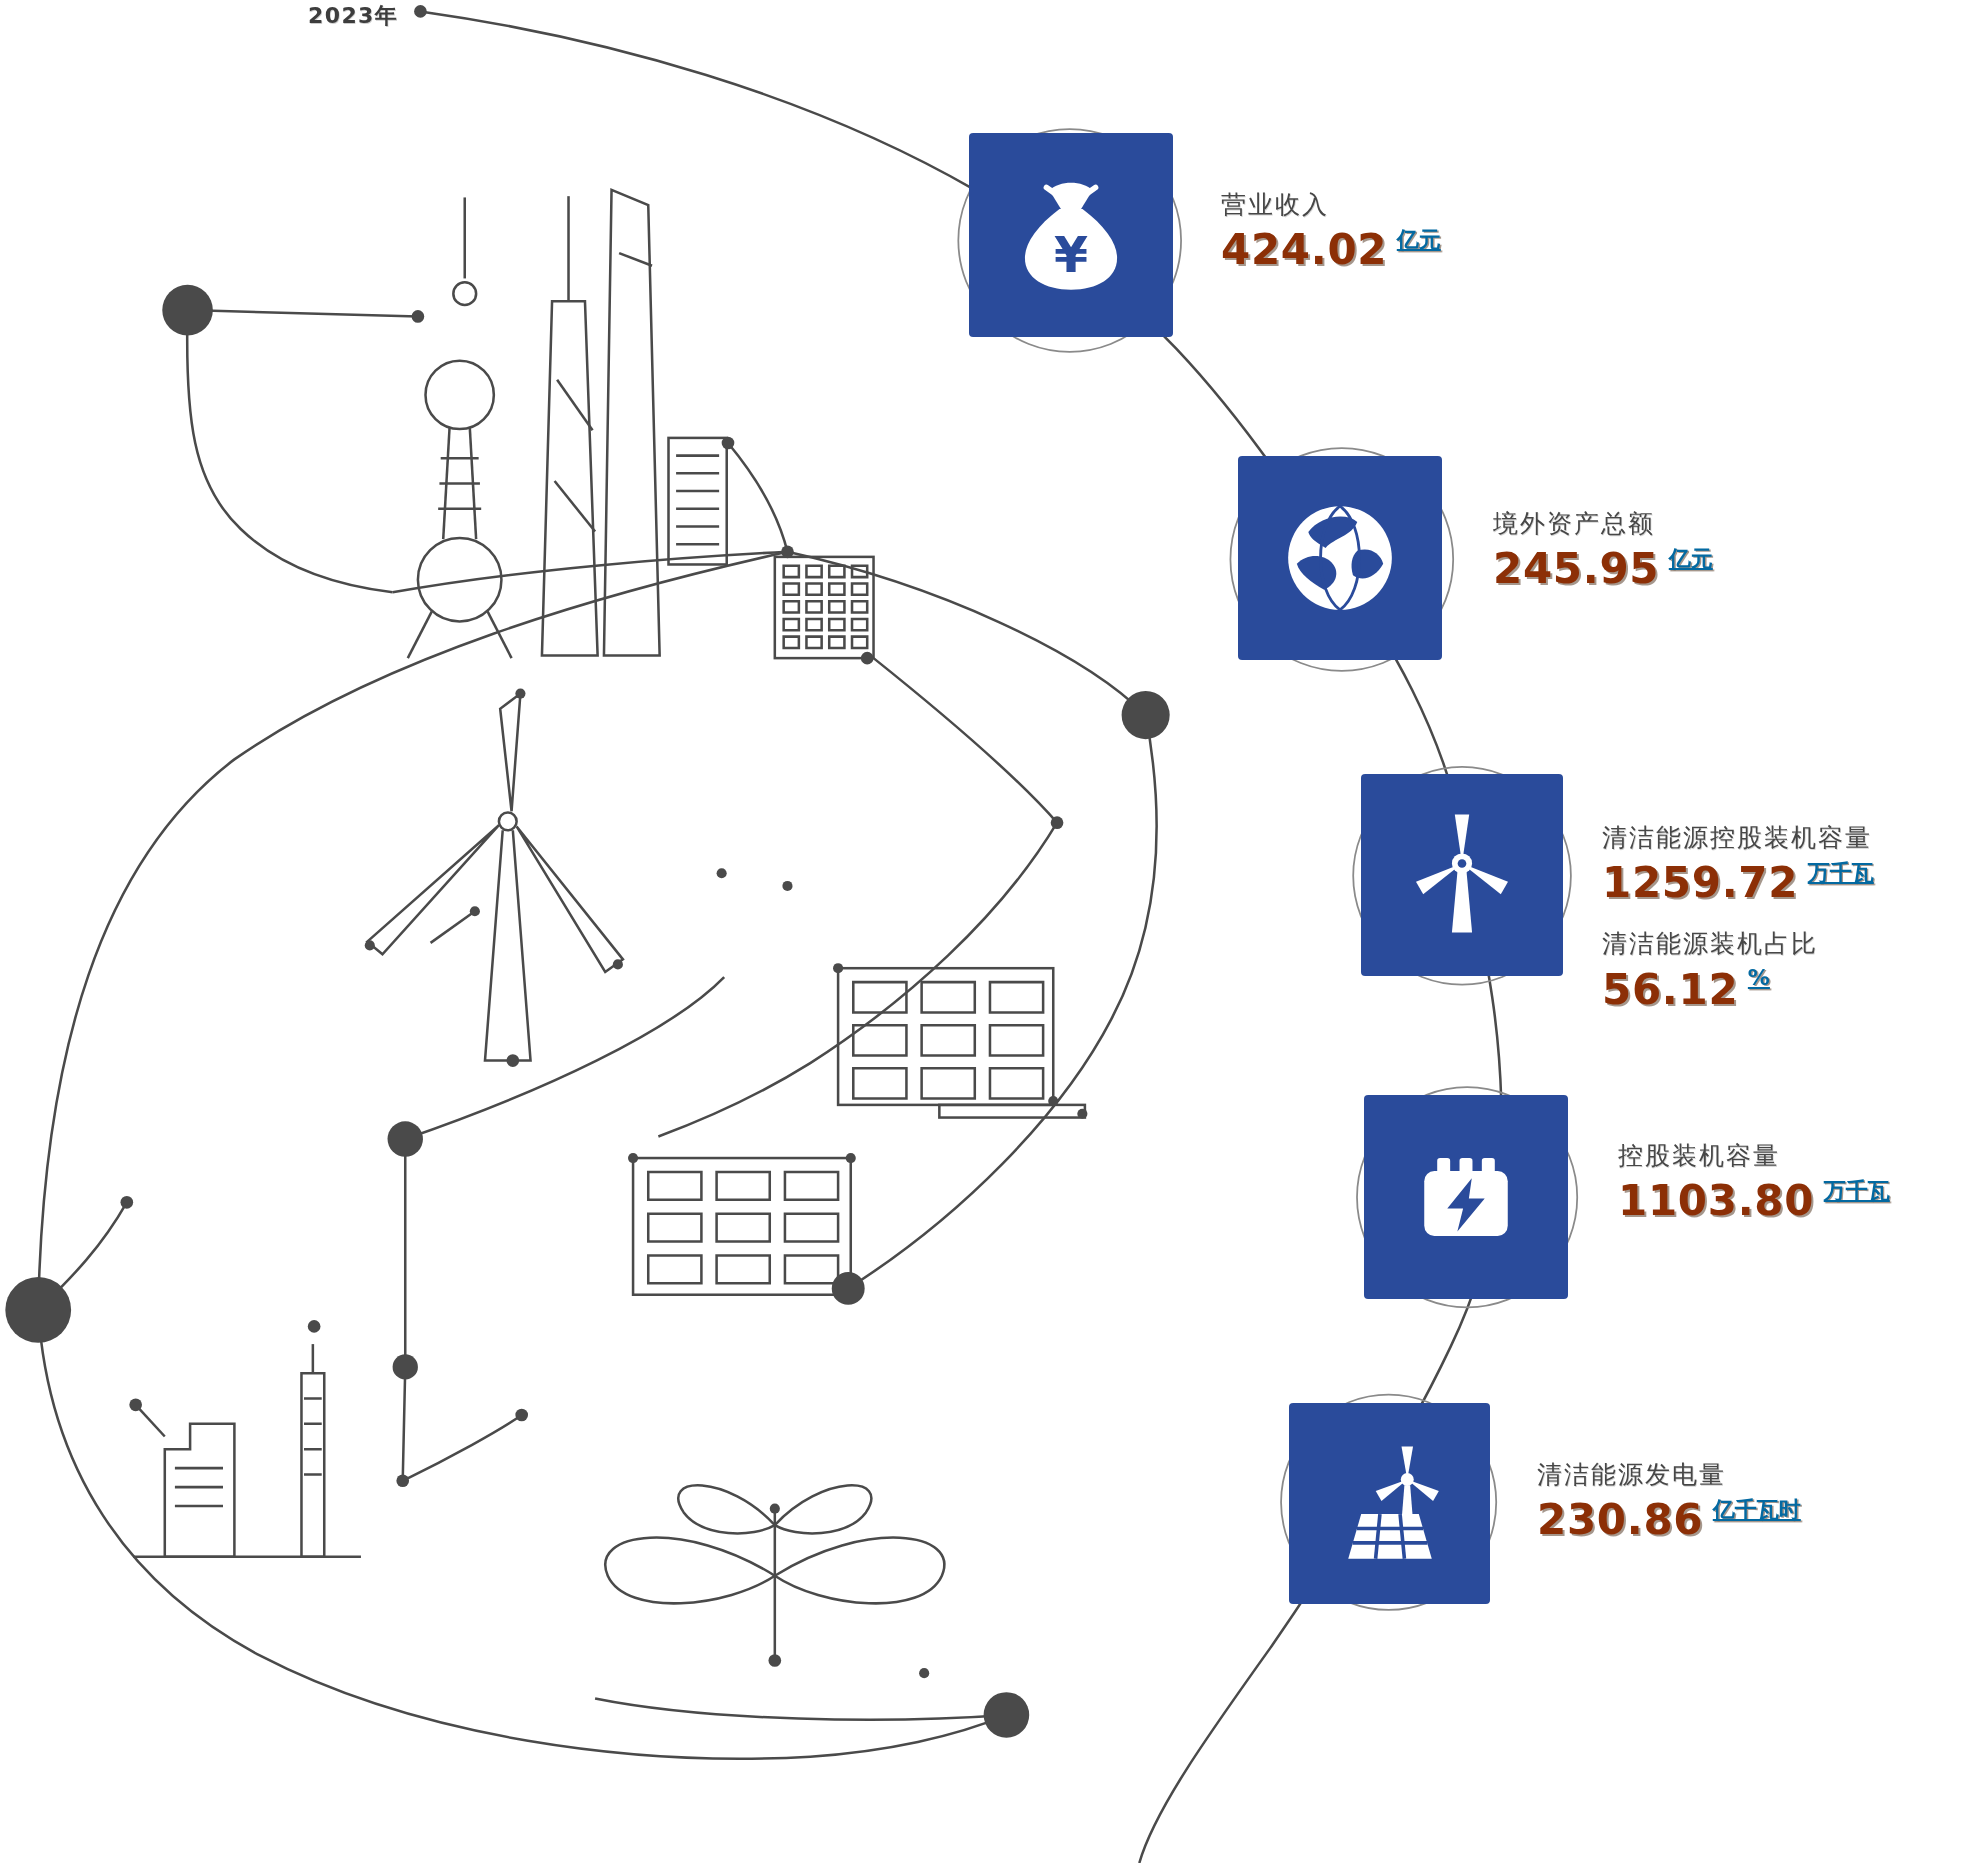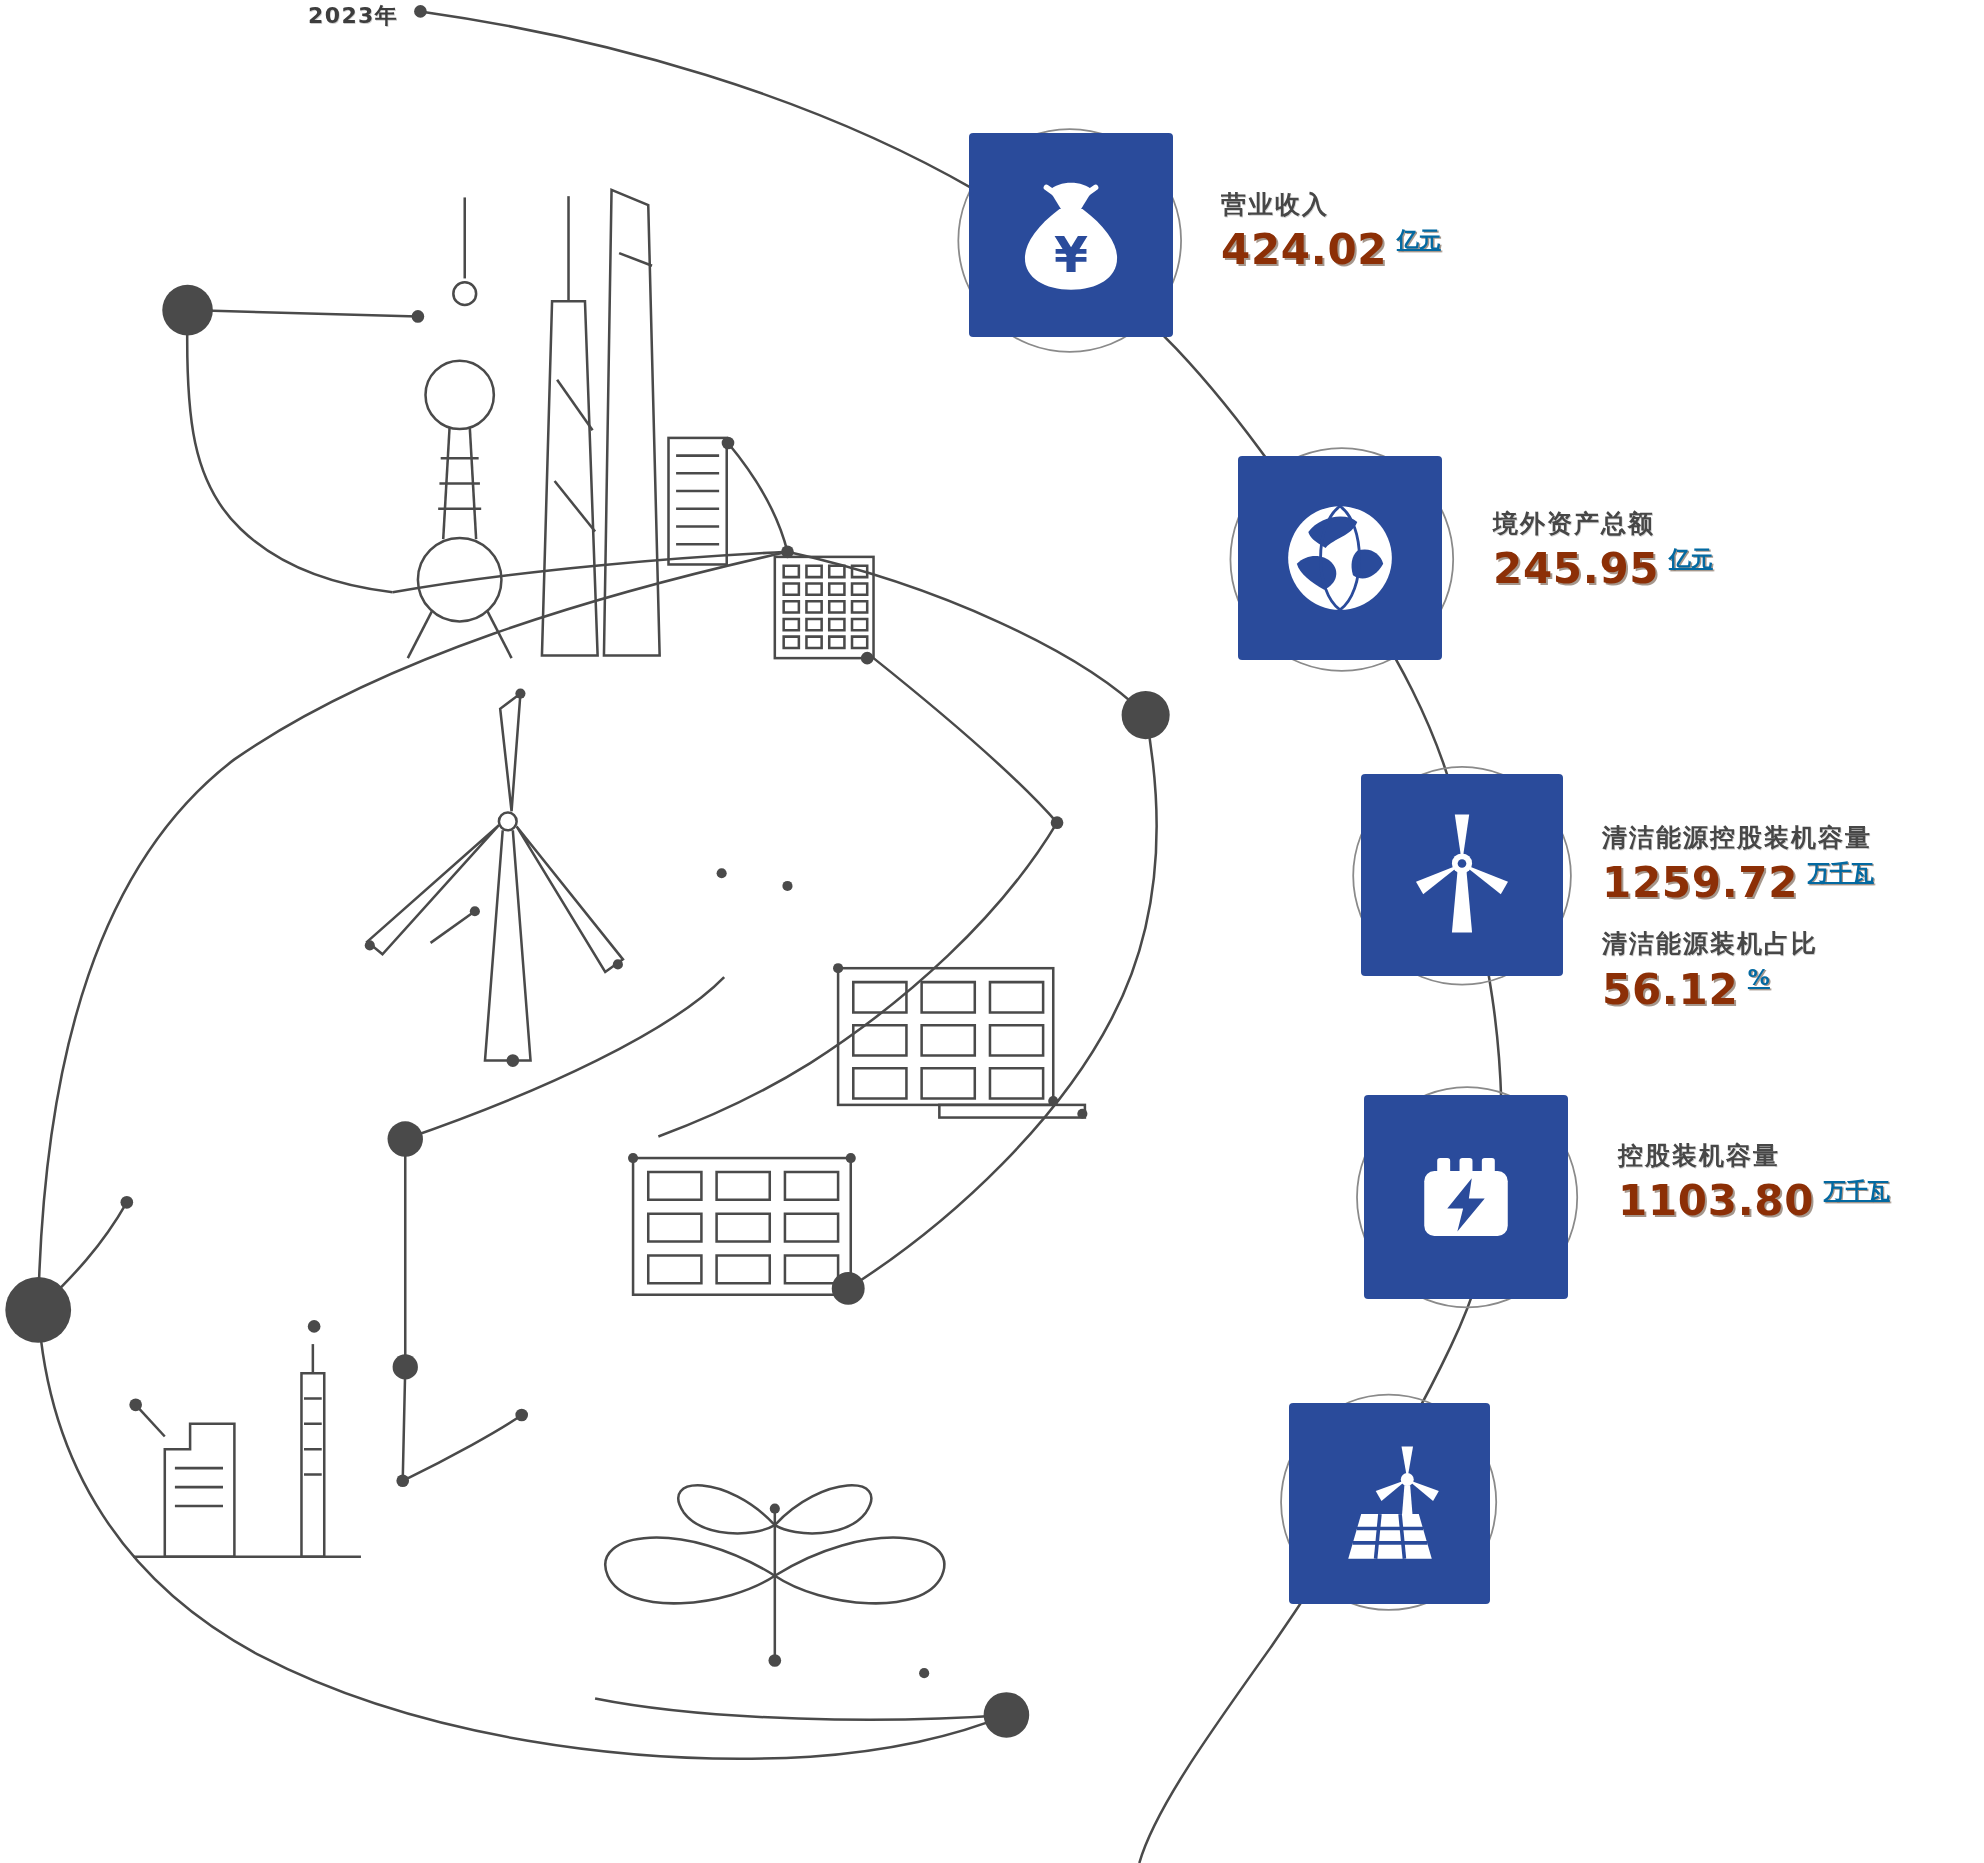--- a/index.html
+++ b/index.html
@@ -16,21 +16,21 @@
     text-shadow:0.7px 0.7px 0 rgba(0,0,0,.2);
     text-align:right;
   }
   .tile{
     position:absolute;width:204px;height:204px;background:#2A4B9B;border-radius:4.1px;
     display:flex;align-items:center;justify-content:center;
   }
   .tile svg{width:144px;height:144px}
   .stat{position:absolute}
   .stat-label{
-    font-size:25px;font-weight:bold;color:#474747;letter-spacing:2px;
+    font-size:25px;font-weight:normal;color:#474747;letter-spacing:2px;
     text-shadow:0.7px 0.7px 0 rgba(0,0,0,.18);
   }
   .stat-label.second{margin-top:20.4px}
   .stat-row{display:flex;align-items:flex-start;gap:9.5px;margin-top:4.1px}
   .stat-value{
     font-size:42px;font-weight:bold;color:#8C2F06;letter-spacing:0.7px;
     text-shadow:2px 2px 0 rgba(55,25,0,.45);
   }
   .stat-unit{
     font-size:22px;font-weight:bold;color:#0369a1;
@@ -267,15 +267,22 @@
       </g>
       <g stroke="#2A4B9B" stroke-width="2.5">
         <line x1="27" y1="67" x2="73" y2="67"></line>
         <line x1="24" y1="77" x2="76" y2="77"></line>
         <line x1="43" y1="57" x2="40" y2="88"></line>
         <line x1="57" y1="57" x2="60" y2="88"></line>
       </g>
     </svg>
   </div>
 
+  <div class="stat" style="left:1537px;top:1458px">
+    <div class="stat-label">清洁能源发电量</div>
+    <div class="stat-row">
+      <span class="stat-value">230.86</span>
+      <span class="stat-unit">亿千瓦时</span>
+    </div>
+  </div>
 
 </div>
 
 
 </body></html>

